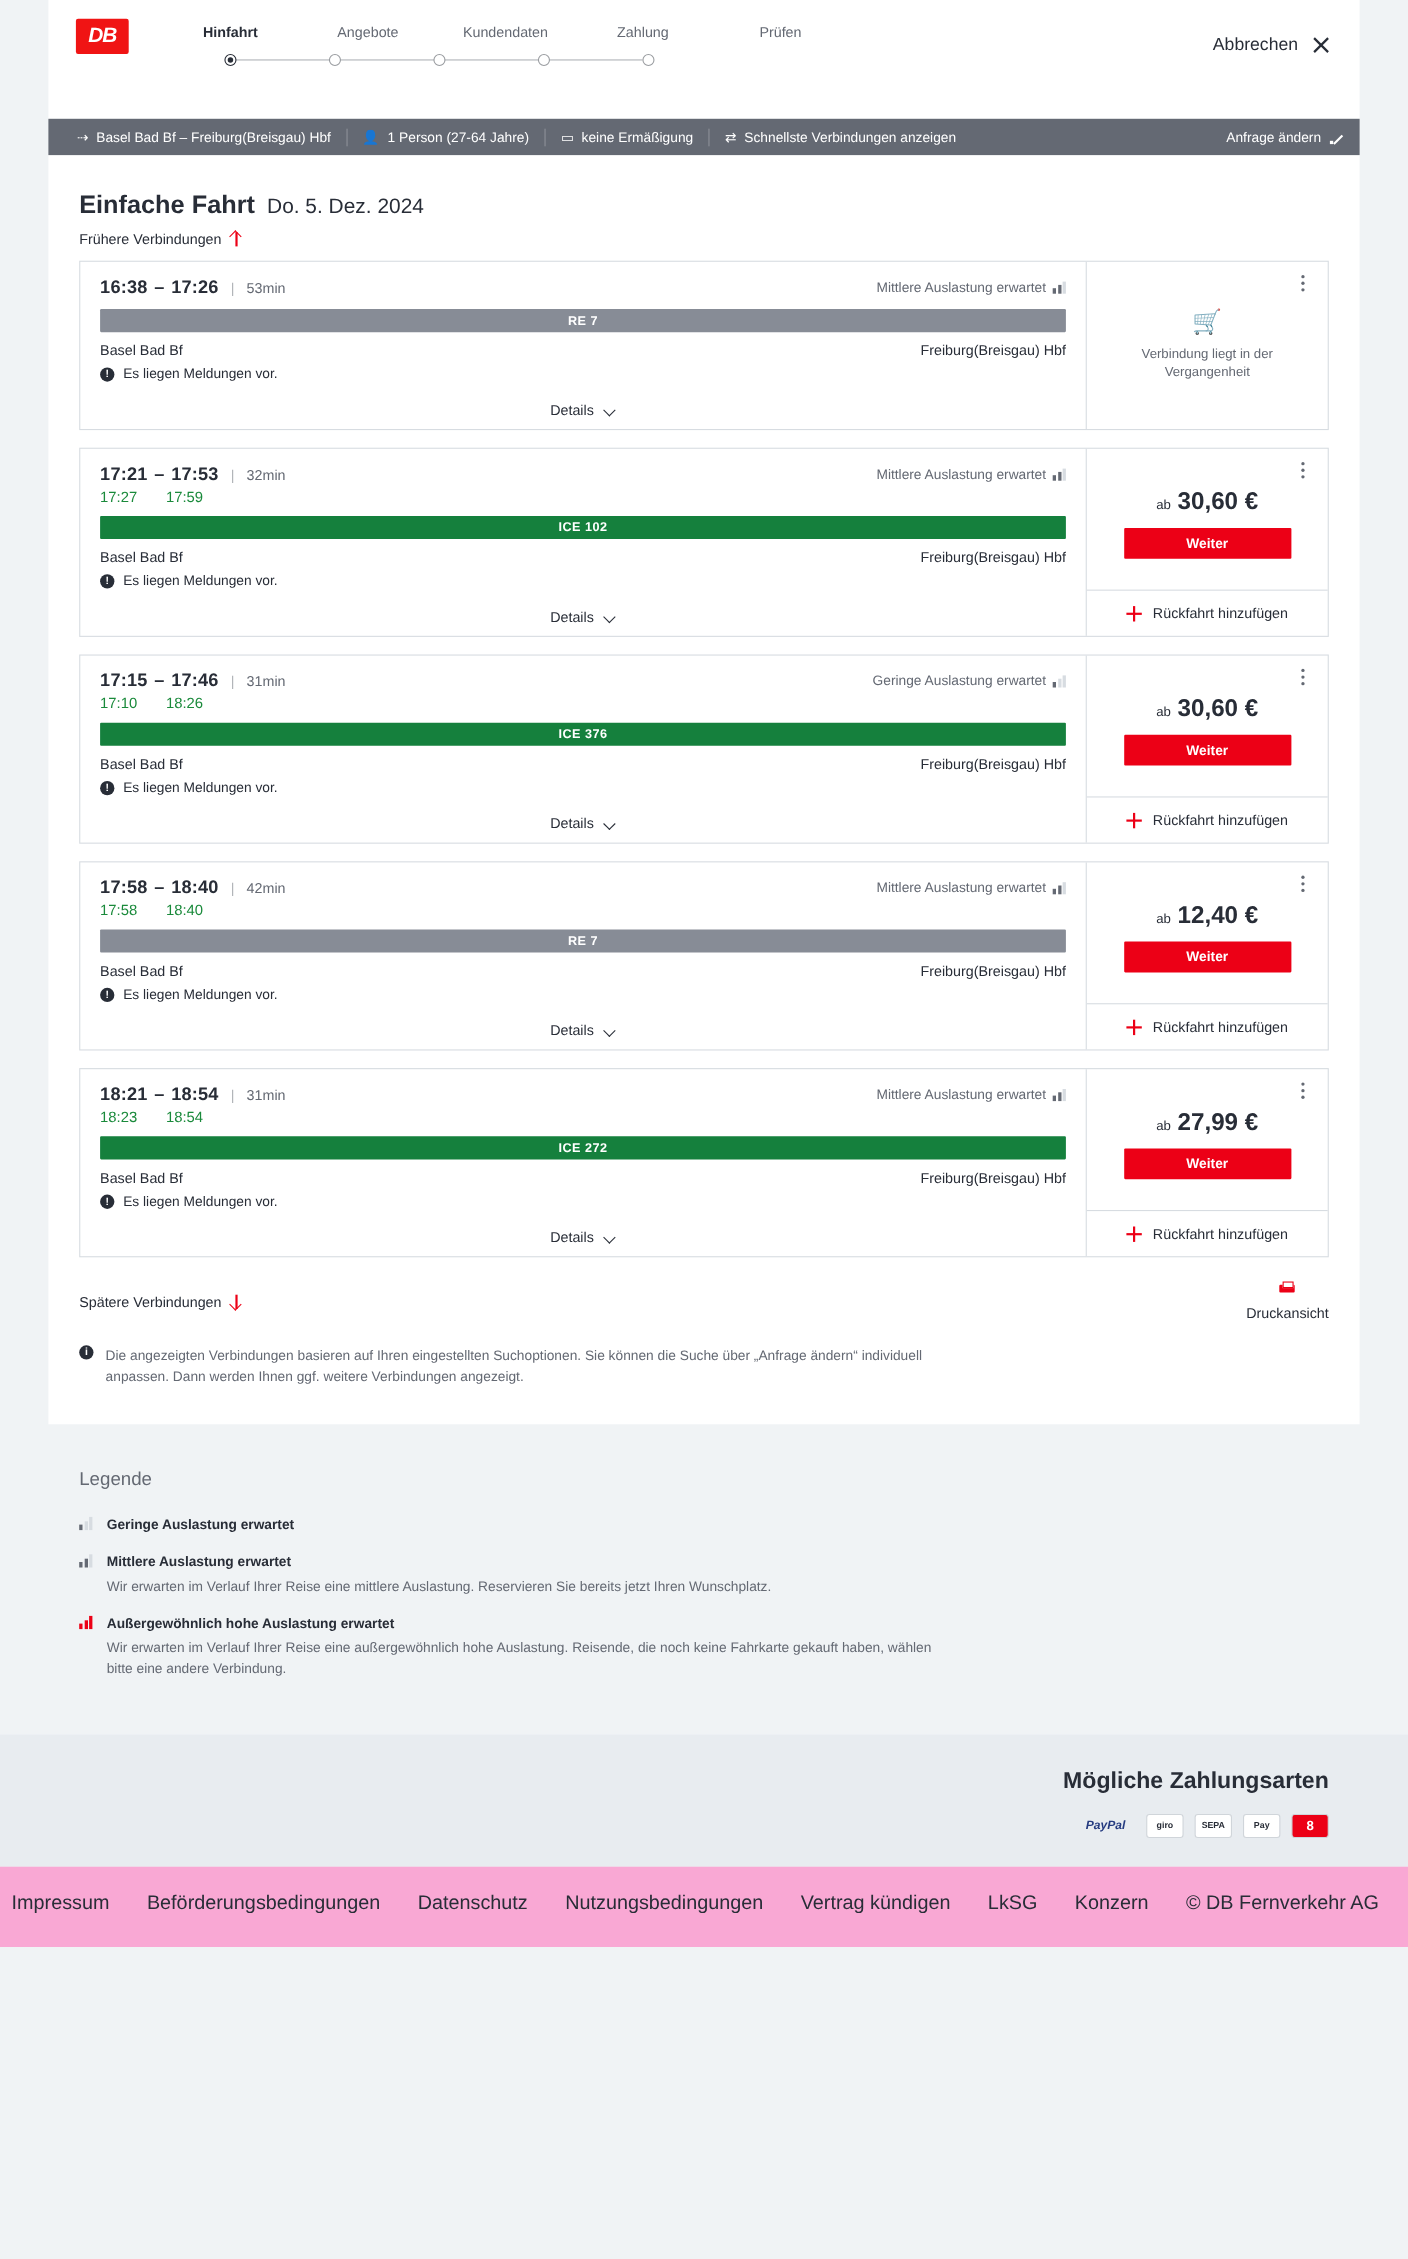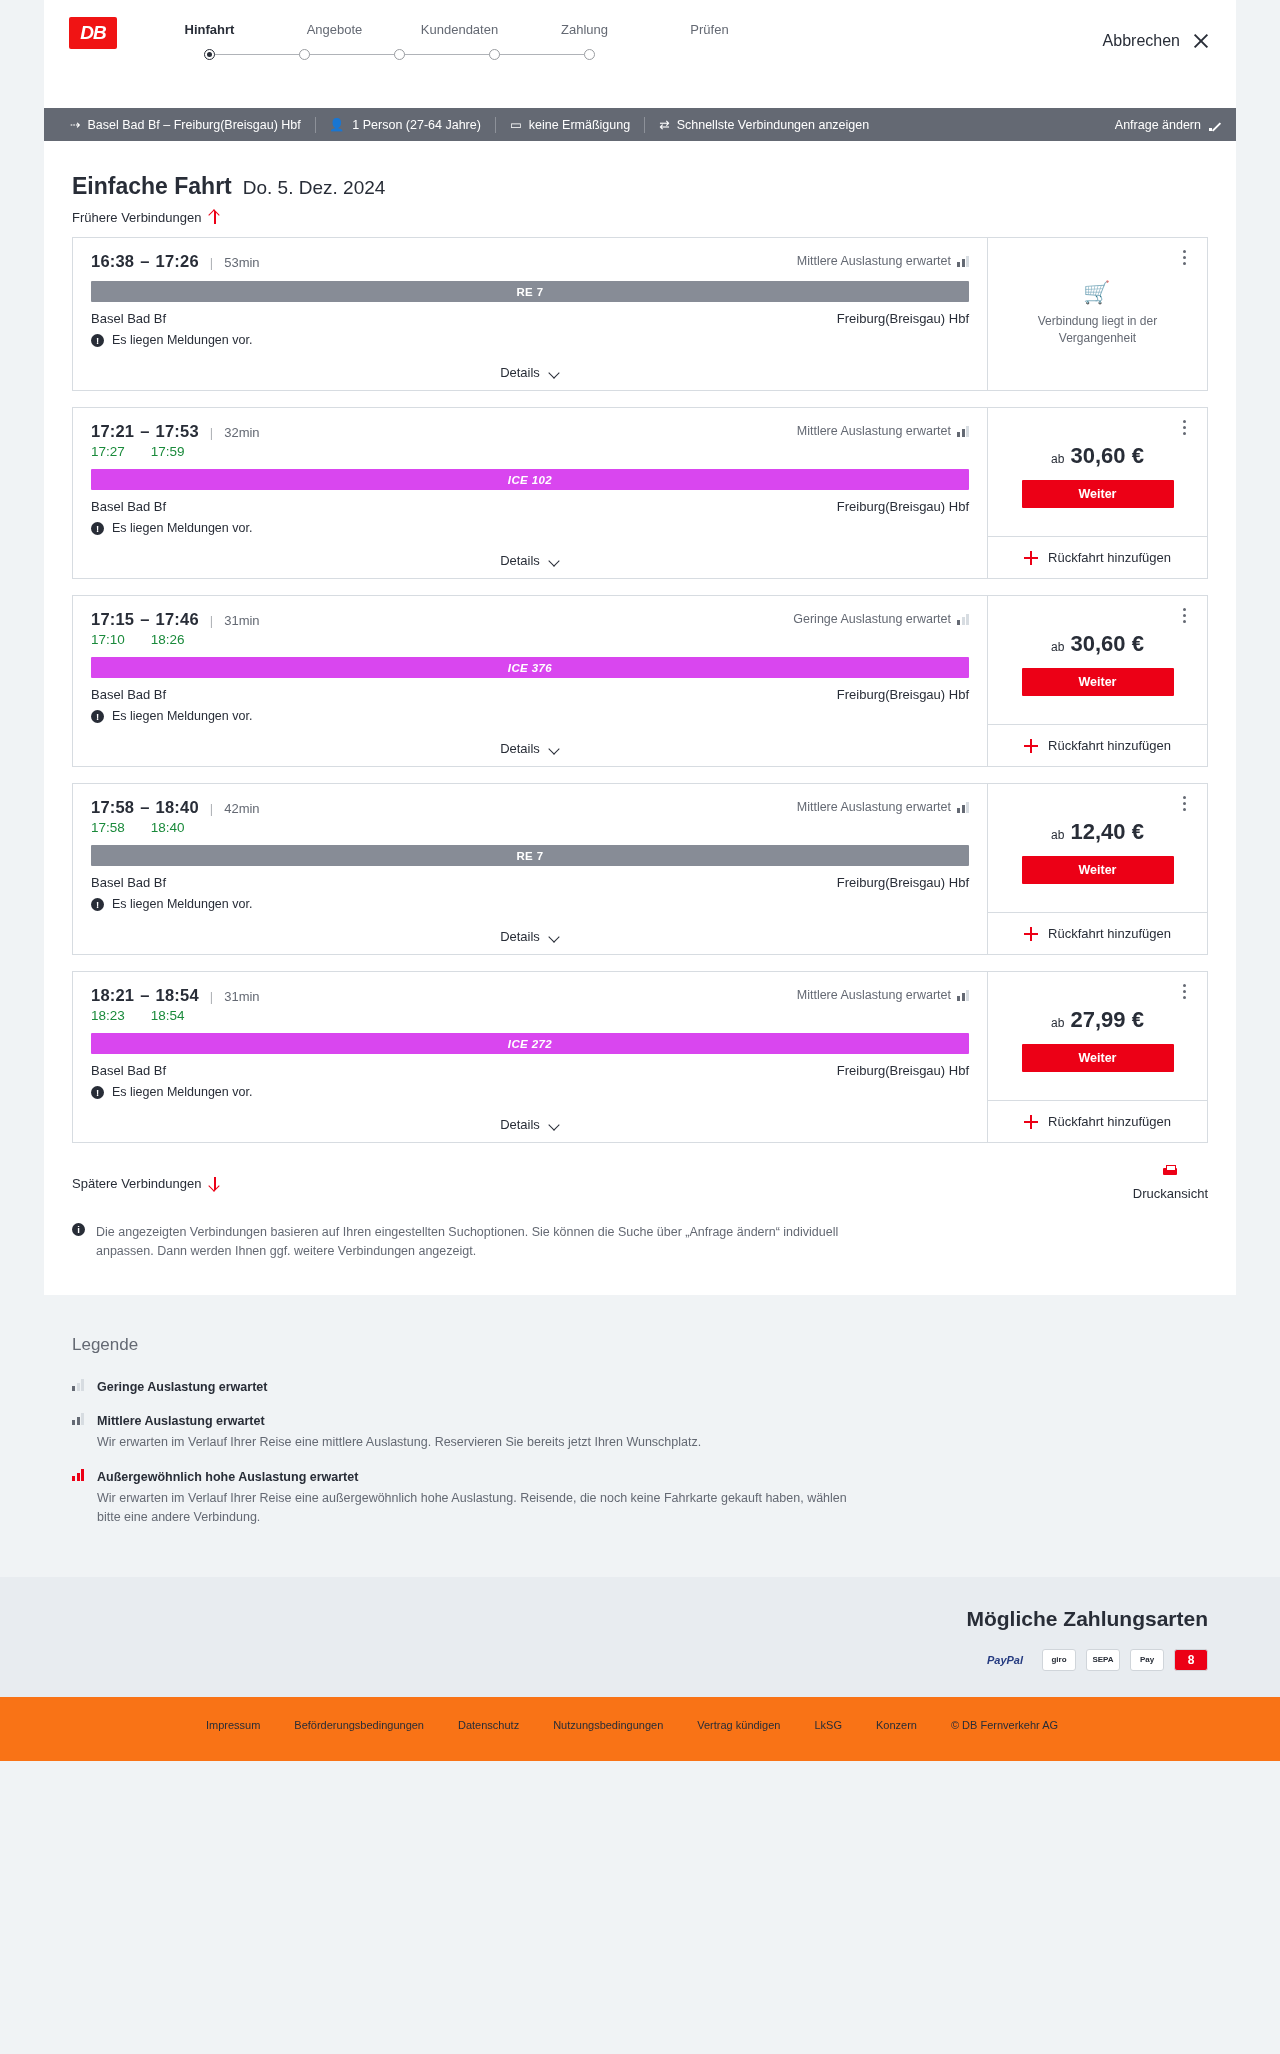--- a/index.html
+++ b/index.html
@@ -145,21 +145,21 @@
   .occ-bars i:nth-child(2){height:8px;}
   .occ-bars i:nth-child(3){height:11px;}
   .real-times { margin-top:3px; font-size:13.5px; color:#1a8a3b; display:flex; gap:18px; }
   .real-times .t2 { margin-left:8px; }
   .prodbar {
     margin-top:10px; height:21px; border-radius:1px;
     display:flex; align-items:center; justify-content:center;
     color:#fff; font-size:11.5px; font-weight:bold; letter-spacing:0.4px;
   }
   .prodbar.re { background:#878c96; }
-  .prodbar.ice { background:#d946ef;font-style:italic; }
+  .prodbar.ice { background:#15803d; }
   .stations { display:flex; justify-content:space-between; margin-top:9px; font-size:13px; }
   .notice { margin-top:7px; font-size:12.5px; display:flex; align-items:center; gap:8px; }
   .info-ico {
     width:13px;height:13px;border-radius:50%;background:#282d37;color:#fff;
     font-size:9.5px; line-height:13px; text-align:center; font-weight:bold;
     flex:none;
   }
   .details-row {
     margin-top:10px; padding:8px 0 10px 0; text-align:center; font-size:13px;
     display:flex; align-items:center; justify-content:center; gap:9px; cursor:pointer;
@@ -256,22 +256,22 @@
   .pay-chip {
     width:34px;height:22px;background:#fff;border:1px solid #d0d5da;border-radius:3px;
     display:flex;align-items:center;justify-content:center;font-size:8px;font-weight:bold;
     color:#282d37; overflow:hidden;
   }
   .pay-chip.paypal { width:54px; color:#253b80; font-style:italic; font-size:11px; border:none; background:transparent; }
   .pay-chip.red { background:#ec0016; color:#fff; font-size:12px; }
 
   
   .footer {
-    background:#f97316; padding:22px 16px 30px 0; display:flex; justify-content:center;
-    gap:34px; font-size:11px; color:#282d37;
+    background:#f9a8d4; padding:22px 16px 30px 0; display:flex; justify-content:center;
+    gap:34px; font-size:18px; color:#282d37;
   }
   .footer span { cursor:pointer; }
   .footer span.copy { cursor:default; color:#282d37; }
 </style>
 </head>
 <body>
 
 <div class="page">
 
   <div class="header-card">

